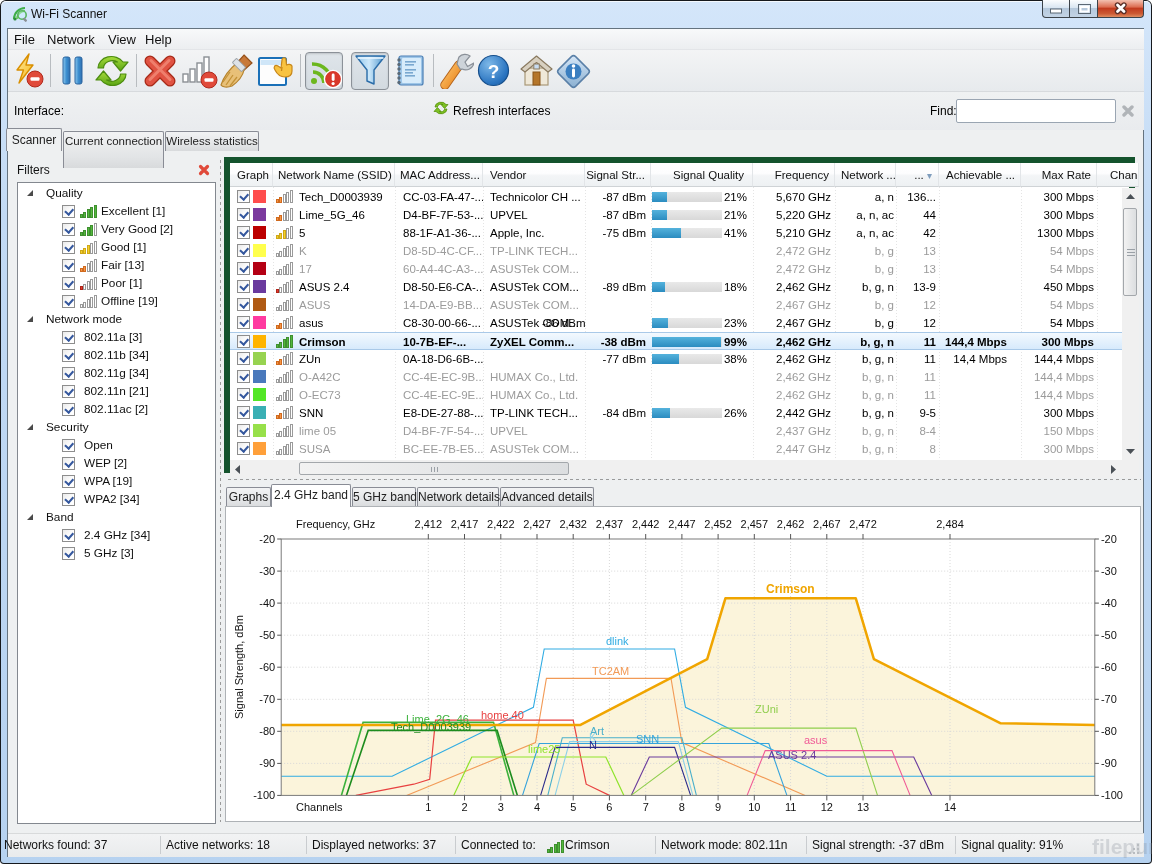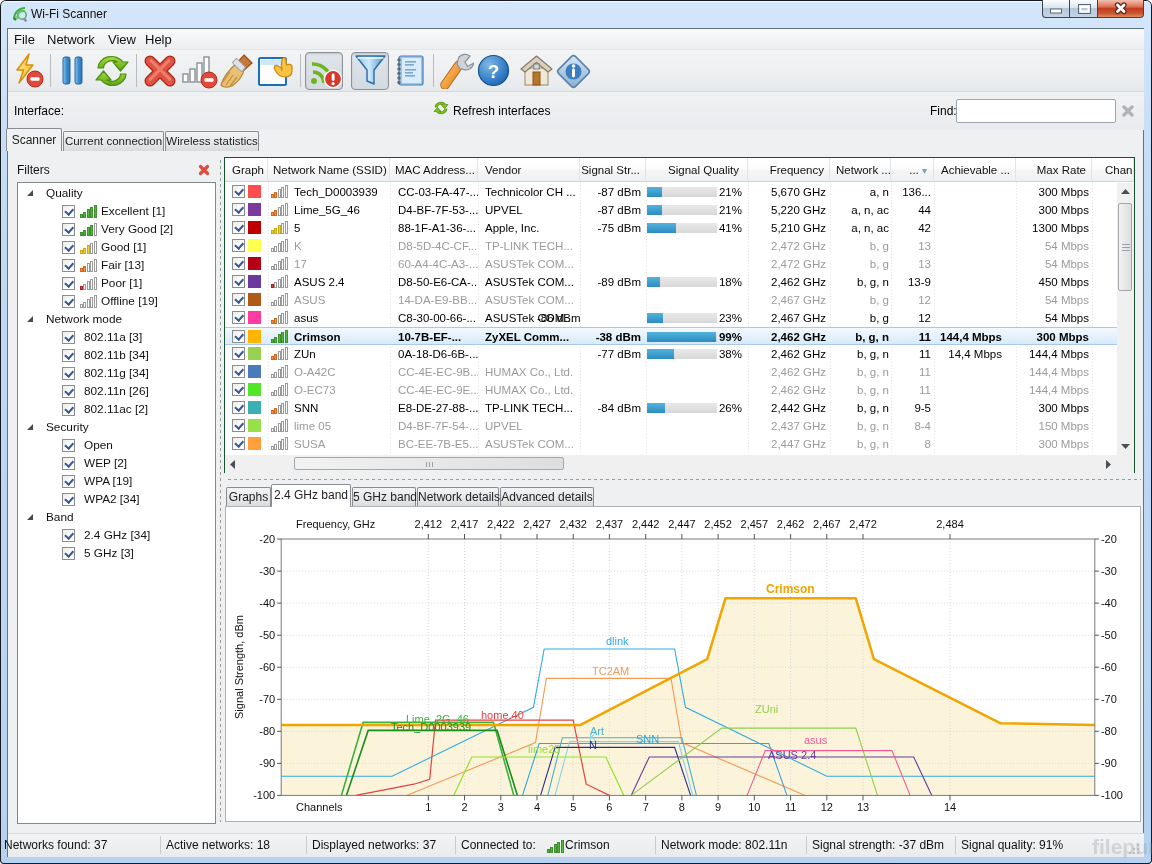--- a/index.html
+++ b/index.html
@@ -40,21 +40,21 @@
 .sig { position:absolute; width:16px; height:13px; }
 .sig i { position:absolute; bottom:0; width:3px; border:1px solid #9a9a9a; background:#fff; box-sizing:border-box; }
 .sig i:nth-child(1){left:0;height:4px;} .sig i:nth-child(2){left:3.4px;height:6.5px;} .sig i:nth-child(3){left:6.8px;height:9px;} .sig i:nth-child(4){left:10.2px;height:11px;} .sig i:nth-child(5){left:13.6px;height:13px;}
 .sig.g1 i:nth-child(-n+1), .sig.g2 i:nth-child(-n+2), .sig.g3 i:nth-child(-n+3), .sig.g4 i:nth-child(-n+4), .sig.g5 i:nth-child(-n+5) { background:#52b83c; border-color:#3f8f2f; }
 .sig.y3 i:nth-child(-n+3) { background:#f5d22a; border-color:#cfa818; }
 .sig.o2 i:nth-child(-n+2) { background:#f79646; border-color:#d06a1e; }
 .sig.r1 i:nth-child(-n+1) { background:#e23c2e; border-color:#b02418; }
 .tri { position:absolute; width:0; height:0; border-left:6px solid transparent; border-bottom:6px solid #4a4a4a; }
 .trow { position:absolute; white-space:nowrap; font-size:11.8px; color:#111; }
 
-#tablebox { position:absolute; left:224px; top:157px; width:911px; height:316px; border:1px solid #14532d; background:#fff; }
+#tablebox { position:absolute; left:224px; top:157px; width:911px; height:316px; border:6px solid #14532d; background:#fff; }
 .th { position:absolute; white-space:nowrap; top:0; height:24px; font-size:11.5px; color:#111; line-height:24px; background:linear-gradient(180deg,#ffffff 0%,#fdfdfe 45%,#f3f5f7 55%,#eef1f3 100%); border-right:1px solid #e2e5e8; border-bottom:1px solid #cfd3d6; overflow:hidden;}
 .tr { position:absolute; height:18px; width:909px; font-size:11.5px; }
 .tc { position:absolute; white-space:nowrap; top:0; height:18px; line-height:18px; overflow:hidden; white-space:nowrap; }
 .colsep { position:absolute; top:24px; width:1px; height:271px; background:repeating-linear-gradient(180deg,#e4e4e4 0 1px,transparent 1px 3px); }
 .dim { color:#9b9b9b; }
 .bar { position:absolute; top:4px; height:10px; background:linear-gradient(180deg,#e9e9e9,#d8d8d8); }
 .barf { position:absolute; left:0; top:0; height:10px; background:linear-gradient(180deg,#54b2dc,#2b8cc0); }
 .swatch { position:absolute; width:13px; height:13px; top:2px; }
 
 .sb { background:#f0f0f0; position:absolute; }
@@ -242,21 +242,21 @@
 <path d="M2 7 A 6 5.2 0 0 1 13 4.5 L15 4.5 L11.5 8.5 L8 4.5 L10 4.5 A 4 3.5 0 0 0 4.3 7 Z" fill="#7cc122" stroke="#5a9210" stroke-width="0.8"></path>
 <path d="M14 9 A 6 5.2 0 0 1 3 11.5 L1 11.5 L4.5 7.5 L8 11.5 L6 11.5 A 4 3.5 0 0 0 11.7 9 Z" fill="#7cc122" stroke="#5a9210" stroke-width="0.8"></path>
 </svg>
 <div class="t" style="left:453px;top:104px;font-size:12px">Refresh interfaces</div>
 <div class="t" style="left:930px;top:104px;font-size:12px">Find:</div>
 <div class="findbox"></div>
 <svg class="t" style="left:1122px;top:105px" width="12" height="12" viewBox="0 0 12 12">
 <path d="M2 2 L10 10 M10 2 L2 10" stroke="#b0b4b8" stroke-width="3.4" stroke-linecap="round"></path>
     </svg>
 <div class="tab active" style="left:6px;top:128px;width:56px;height:23px;line-height:22px;background:#eef0f1;z-index:3">Scanner</div>
-<div class="tab" style="left:63px;top:131px;width:101px;height:20px;line-height:19px;font-size:11.5px">Current connection</div>
+<div class="tab" style="left:63px;top:131px;width:101px;height:37px;line-height:19px;font-size:11.5px">Current connection</div>
 <div class="tab" style="left:165px;top:131px;width:94px;height:20px;line-height:19px;font-size:11.5px">Wireless statistics</div><div class="t" style="left:17px;top:163px;font-size:12px;color:#111">Filters</div>
 <svg class="t" style="left:198px;top:164px" width="12" height="12" viewBox="0 0 12 12">
 <path d="M2.5 2.5 L9.5 9.5 M9.5 2.5 L2.5 9.5" stroke="#e04a3a" stroke-width="3.2" stroke-linecap="round"></path>
     </svg>
 <div id="filterbox"></div>
 <div class="tri" style="left:27px;top:190.0px"></div><div class="trow" style="left:46px;top:186.0px">Quality</div>
 <div class="cb" style="left:62px;top:205.0px"></div><div class="sig g5" style="left:80px;top:205.0px">
       <i></i>
       <i></i>
       <i></i>
@@ -295,21 +295,21 @@
       <i></i>
       <i></i>
       <i></i>
       <i></i>
       <i></i>
     </div><div class="trow" style="left:101px;top:294.0px">Offline [19]</div>
 <div class="tri" style="left:27px;top:316.0px"></div><div class="trow" style="left:46px;top:312.0px">Network mode</div>
 <div class="cb" style="left:62px;top:331.0px"></div><div class="trow" style="left:84px;top:330.0px">802.11a [3]</div>
 <div class="cb" style="left:62px;top:349.0px"></div><div class="trow" style="left:84px;top:348.0px">802.11b [34]</div>
 <div class="cb" style="left:62px;top:367.0px"></div><div class="trow" style="left:84px;top:366.0px">802.11g [34]</div>
-<div class="cb" style="left:62px;top:385.0px"></div><div class="trow" style="left:84px;top:384.0px">802.11n [26]</div>
+<div class="cb" style="left:62px;top:385.0px"></div><div class="trow" style="left:84px;top:384.0px">802.11n [21]</div>
 <div class="cb" style="left:62px;top:403.0px"></div><div class="trow" style="left:84px;top:402.0px">802.11ac [2]</div>
 <div class="tri" style="left:27px;top:424.0px"></div><div class="trow" style="left:46px;top:420.0px">Security</div>
 <div class="cb" style="left:62px;top:439.0px"></div><div class="trow" style="left:84px;top:438.0px">Open</div>
 <div class="cb" style="left:62px;top:457.0px"></div><div class="trow" style="left:84px;top:456.0px">WEP [2]</div>
 <div class="cb" style="left:62px;top:475.0px"></div><div class="trow" style="left:84px;top:474.0px">WPA [19]</div>
 <div class="cb" style="left:62px;top:493.0px"></div><div class="trow" style="left:84px;top:492.0px">WPA2 [34]</div>
 <div class="tri" style="left:27px;top:514.0px"></div><div class="trow" style="left:46px;top:510.0px">Band</div>
 <div class="cb" style="left:62px;top:529.0px"></div><div class="trow" style="left:84px;top:528.0px">2.4 GHz [34]</div>
 <div class="cb" style="left:62px;top:547.0px"></div><div class="trow" style="left:84px;top:546.0px">5 GHz [3]</div>
 <div class="t" style="left:220px;top:160px;width:1px;height:662px;background:repeating-linear-gradient(180deg,#9a9a9a 0 3px,transparent 3px 6px)"></div>

